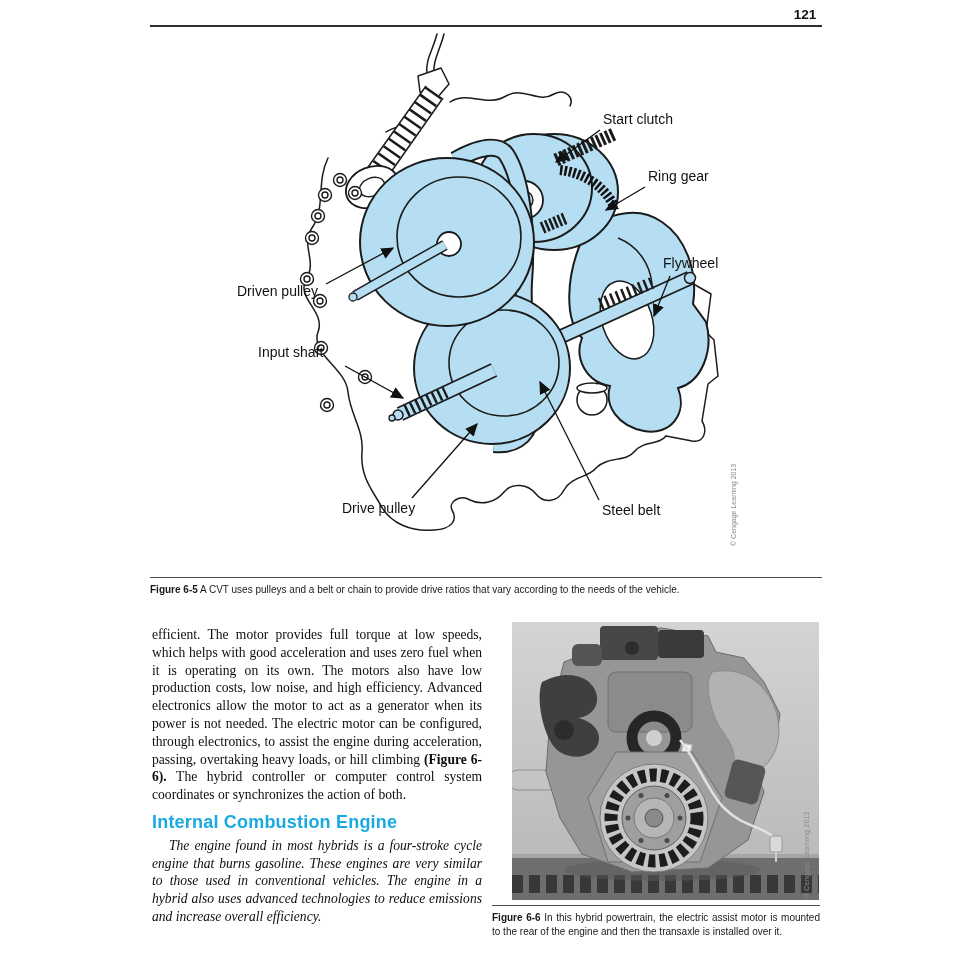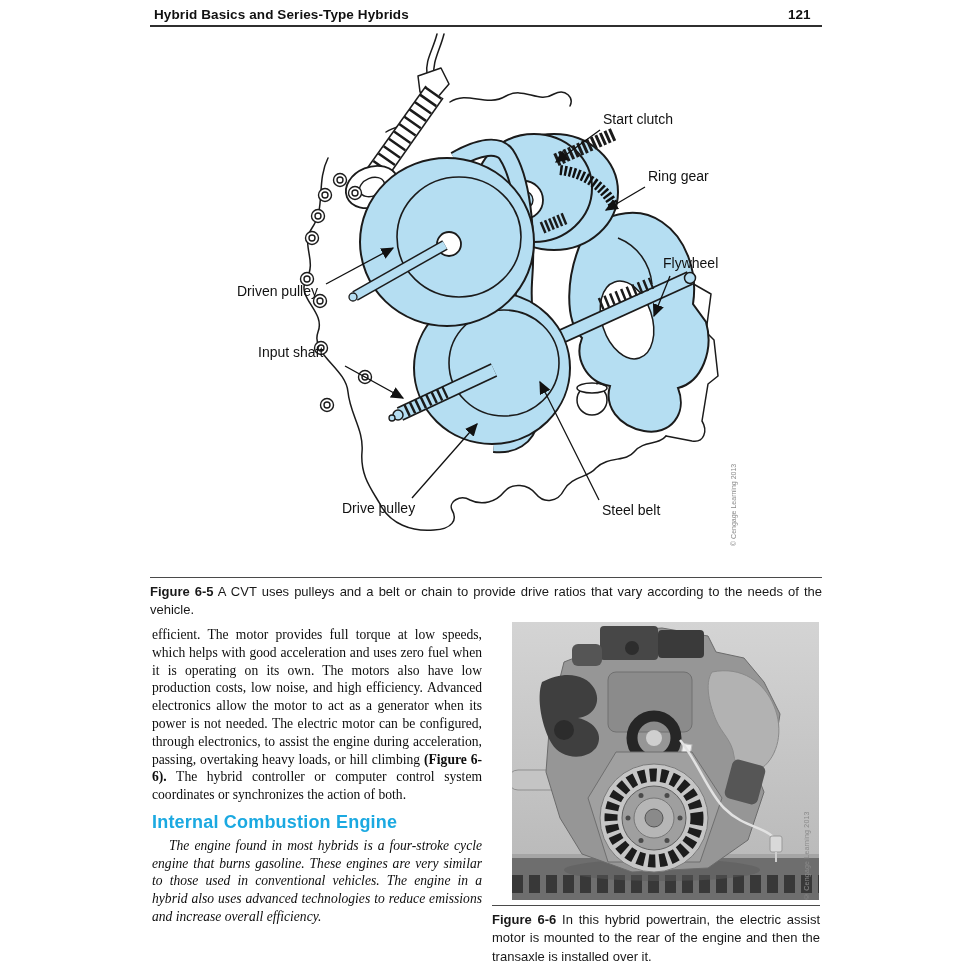--- a/index.html
+++ b/index.html
@@ -1,24 +1,24 @@
 <!DOCTYPE html>
 <html><head>
 <meta charset="utf-8">
 <style>
   html,body{margin:0;padding:0;background:#fff;}
   .page{position:relative;width:962px;height:962px;background:#ffffff;overflow:hidden;
         font-family:"Liberation Sans",sans-serif;color:#111;}
   
   .hdr-title{position:absolute;left:154px;top:7px;font-size:13.5px;font-weight:bold;letter-spacing:.1px;}
-  .hdr-page{position:absolute;top:7px;left:788px;width:34px;text-align:left;font-size:13.5px;font-weight:bold;}
+  .hdr-page{position:absolute;top:7px;left:788px;width:34px;text-align:center;font-size:13.5px;font-weight:bold;}
   .hdr-rule{position:absolute;left:150px;top:25px;width:672px;height:2px;background:#2f2f2f;}
   
   .fig65{position:absolute;left:150px;top:32px;width:672px;height:524px;}
-  .cap{font-size:13px;line-height:1.42;text-align:justify;color:#191919;}
+  .cap{font-size:10px;line-height:1.42;text-align:justify;color:#191919;}
   .cap b{font-weight:bold;}
   .cap65{position:absolute;left:150px;top:577px;width:672px;border-top:1.2px solid #4a4a4a;padding-top:5px;}
   
   .leftcol{position:absolute;left:152px;top:626px;width:330px;font-family:"Liberation Serif",serif;
            font-size:13.6px;line-height:17.8px;text-align:justify;color:#0d0d0d;}
   .leftcol p{margin:0;}
   .section-heading{margin:10px 0 5px 0;font-family:"Liberation Sans",sans-serif;
            font-size:18px;font-weight:bold;color:#1ba9e1;letter-spacing:.2px;}
   .indent{text-indent:17px;font-style:italic;}
   .rightcol{position:absolute;left:492px;top:622px;width:330px;padding-left:20px;}
@@ -26,21 +26,20 @@
            writing-mode:vertical-rl;transform:rotate(180deg);font-size:7px;color:#8a8a8a;
            letter-spacing:.2px;white-space:nowrap;}
   .cap66{position:absolute;left:0;top:283px;width:328px;border-top:1.2px solid #4a4a4a;padding-top:5px;}
   svg text{font-family:"Liberation Sans",sans-serif;}
 </style>
 </head>
 <body>
 
 <div class="page">
 
-  <div class="hdr-title">Hybrid Basics and Series-Type Hybrids</div>
   <div class="hdr-page">121</div>
   <div class="hdr-rule"></div>
 
   <div class="fig65">
     <svg width="672" height="524" viewBox="0 0 672 524">
       <defs>
         <marker id="ah" markerWidth="11" markerHeight="9" refX="9" refY="4.5" orient="auto">
           <path d="M0,0 L10,4.5 L0,9 Z" fill="#111"></path>
         </marker>
       </defs>

